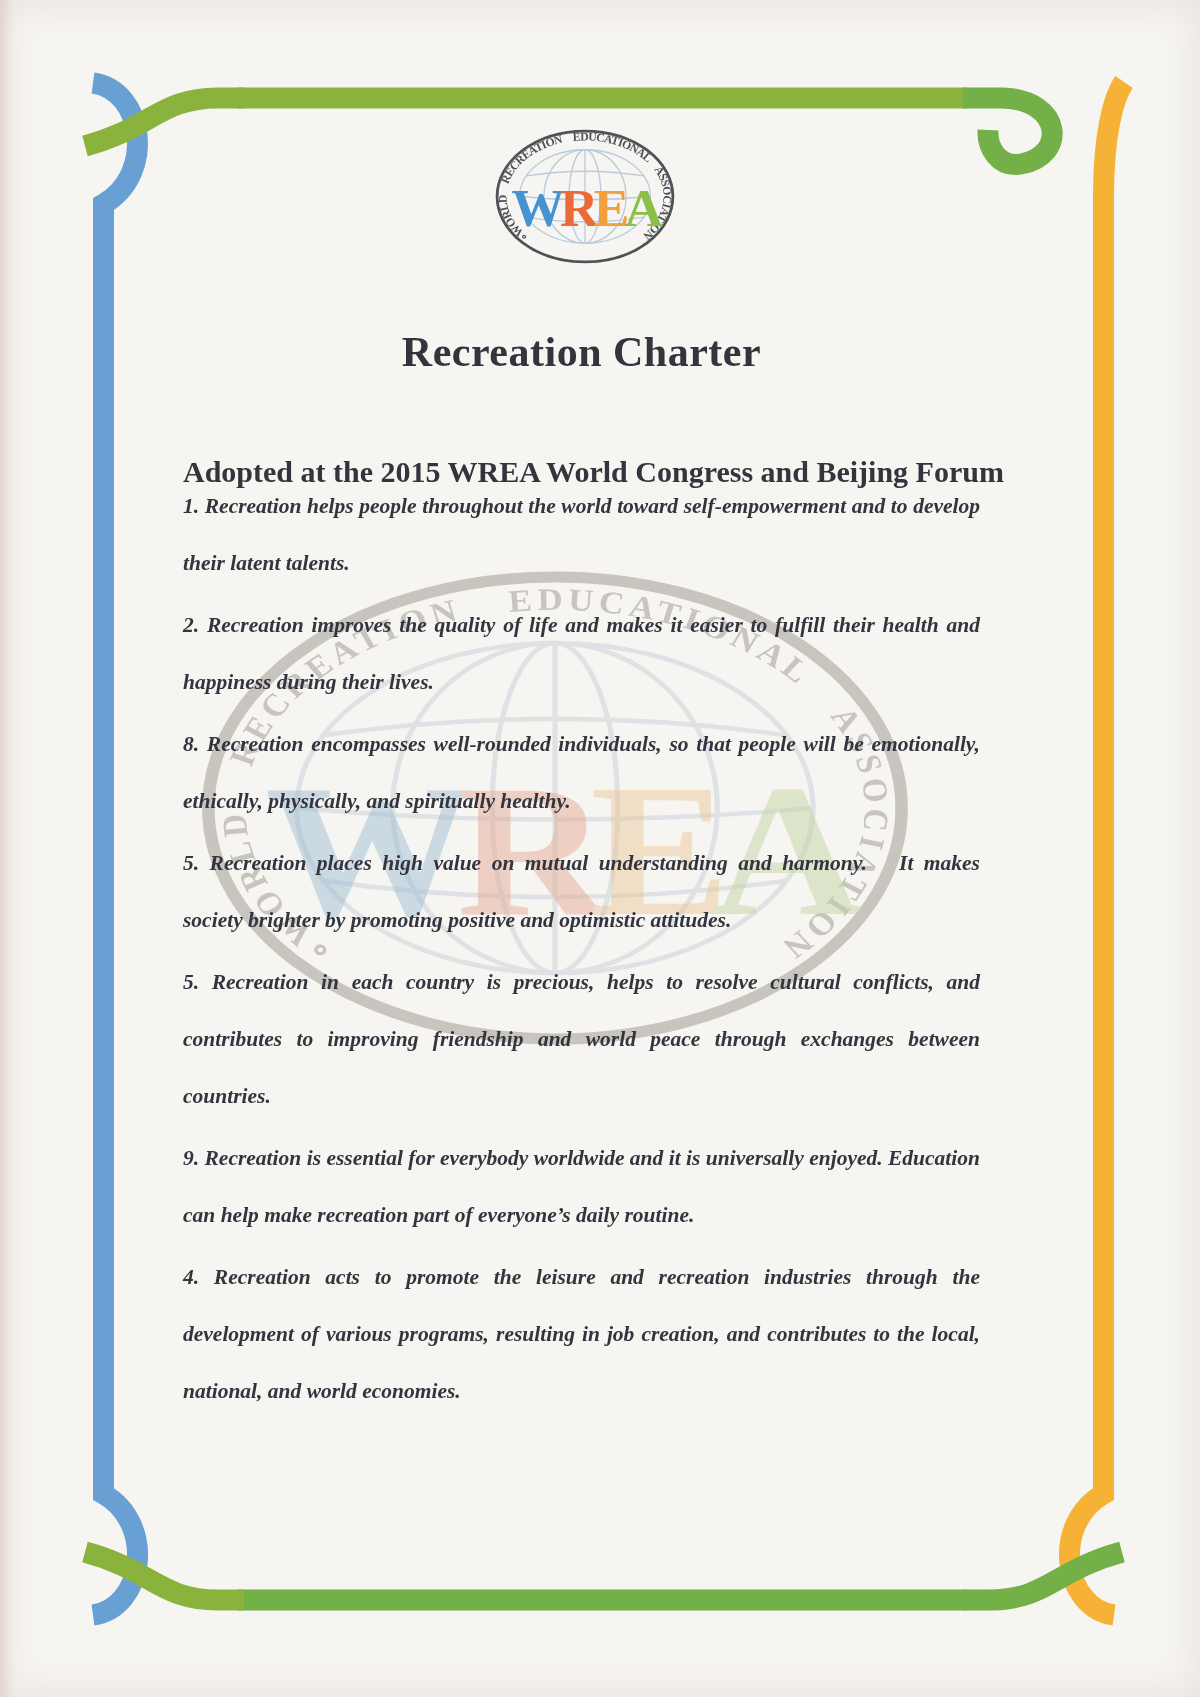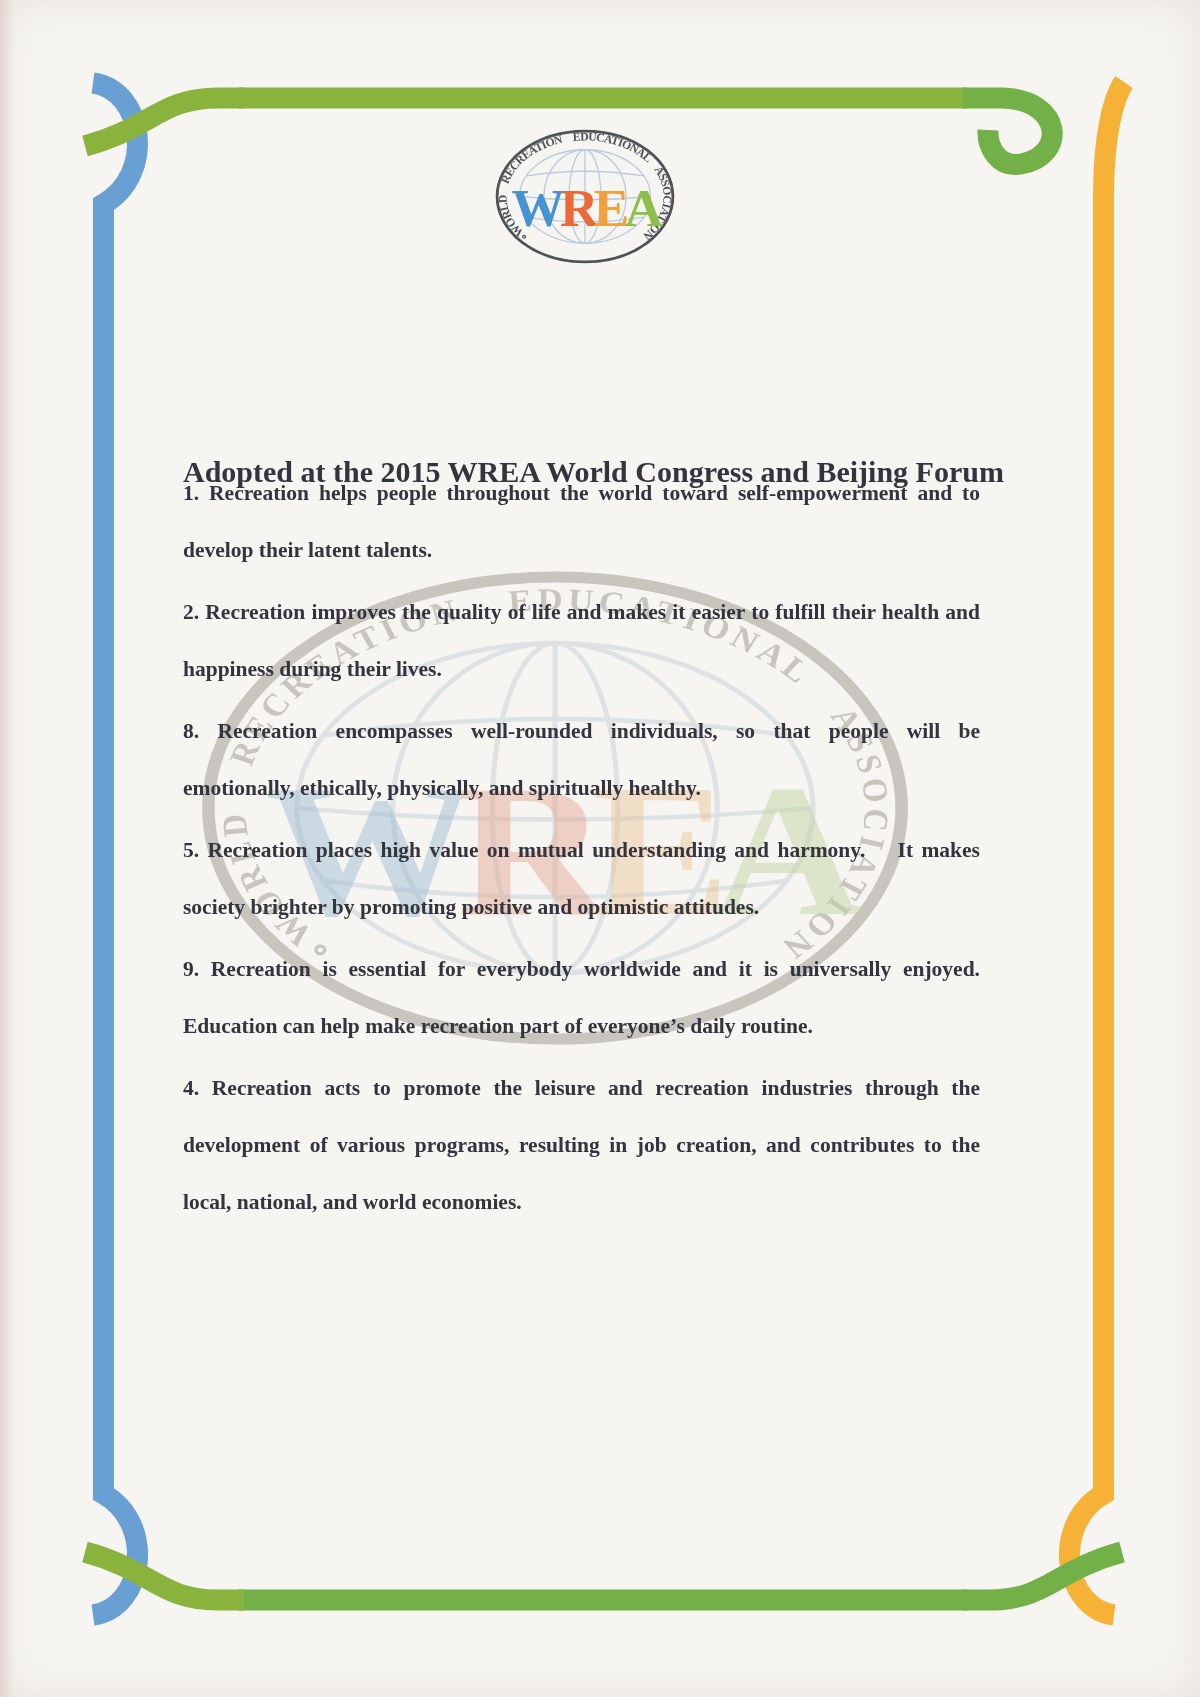--- a/index.html
+++ b/index.html
@@ -46,21 +46,21 @@
   
   .content{position:absolute;left:183px;width:797px;color:var(--ink,#34343e);}
   .title{
     top:300px;text-align:center;font-size:42px;font-weight:bold;
     letter-spacing:.5px;
   }
   .subtitle{
     top:430px;font-size:30px;font-weight:bold;
     white-space:nowrap;
   }
-  .body-text{top:465px;}
+  .body-text{top:478px;font-style:italic;}
   .body-text p{
     margin:0 0 5px 0;
     font-size:21.5px;font-weight:bold;line-height:57px;
     text-align:justify;
   }
 </style>
 </head>
 <body>
 
 <div class="page">
@@ -117,25 +117,27 @@
       <path d="M -70 0 Q 0 7 70 0"></path>
       <path d="M -63 22 Q 0 32 63 22"></path>
     </g>
     <path id="hdRing" d="M -59.4 42.4 A 84 60 0 1 1 59.4 42.4" fill="none"></path>
     <text class="ring-text">
       <textPath href="#hdRing" startOffset="0" textLength="335">∘WORLD RECREATION EDUCATIONAL ASSOCIATION∘</textPath>
     </text>
     <text class="wordmark" x="0" y="32" text-anchor="middle"><tspan fill="#4793d2">W</tspan><tspan fill="#ec6a38">R</tspan><tspan fill="#f2a03c">E</tspan><tspan fill="#8cbf49">A</tspan></text>
   </svg>
 
+  <h1 class="content title">Recreation Charter</h1>
 
   <h2 class="content subtitle">Adopted at the 2015 WREA World Congress and Beijing Forum</h2>
 
   <div class="content body-text">
     <p>1. Recreation helps people throughout the world toward self-empowerment and to develop their latent talents.</p>
     <p>2. Recreation improves the quality of life and makes it easier to fulfill their health and happiness during their lives.</p>
     <p>8. Recreation encompasses well-rounded individuals, so that people will be emotionally, ethically, physically, and spiritually healthy.</p>
     <p>5. Recreation places high value on mutual understanding and harmony.  It makes society brighter by promoting positive and optimistic attitudes.</p>
+    <p>5. Recreation in each country is precious, helps to resolve cultural conflicts, and contributes to improving friendship and world peace through exchanges between countries.</p>
     <p>9. Recreation is essential for everybody worldwide and it is universally enjoyed. Education can help make recreation part of everyone’s daily routine.</p>
     <p>4. Recreation acts to promote the leisure and recreation industries through the development of various programs, resulting in job creation, and contributes to the local, national, and world economies.</p>
   </div>
 
 </div>
 
 </body></html>

